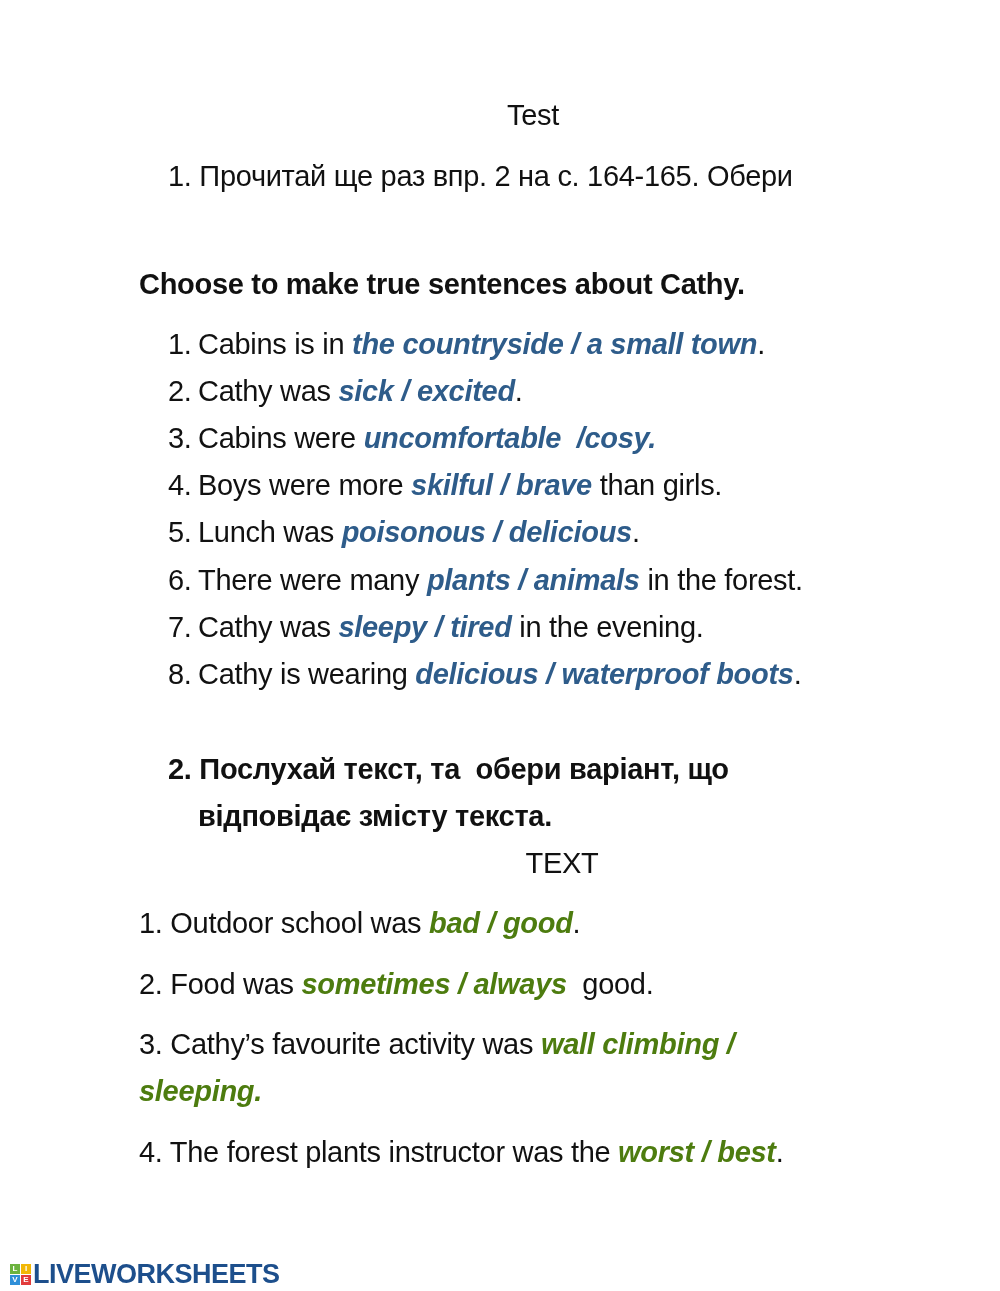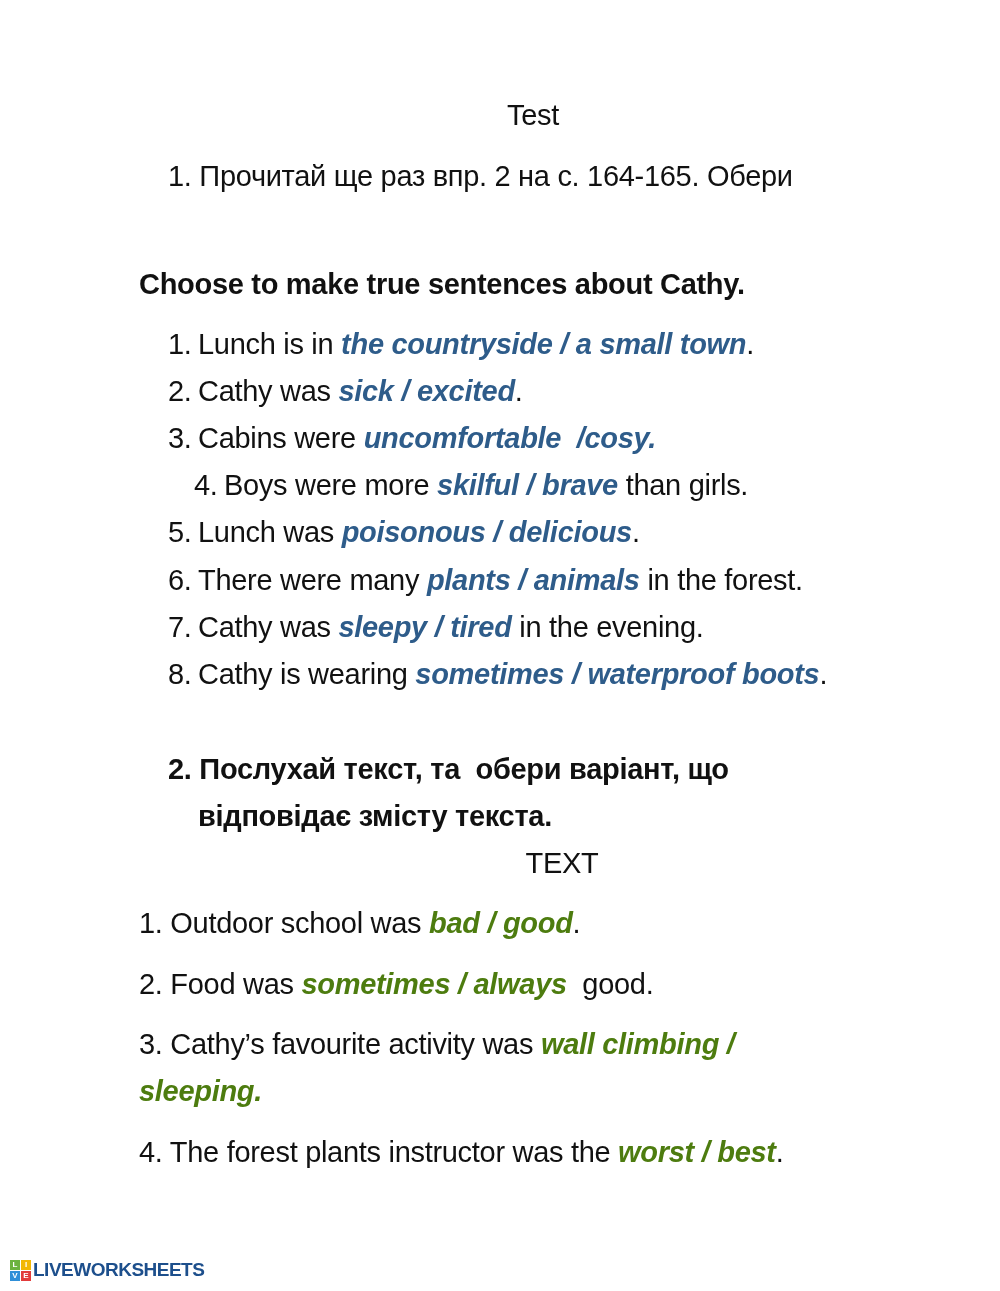--- a/index.html
+++ b/index.html
@@ -8,56 +8,56 @@
     .page { position: absolute; left: 0; top: 0; width: 896px; height: 1291px; }
     .line { position: absolute; font-size: 29px; line-height: 36px; white-space: nowrap; letter-spacing: -0.3px; }
     .title { left: 0; width: 1066px; text-align: center; top: 97px; }
     .bold { font-weight: bold; }
     .opt1 { color: #2e5c8a; font-weight: bold; font-style: italic; }
     .opt2 { color: #4d7c0f; font-weight: bold; font-style: italic; }
     .num { display: inline-block; width: 30px; }
     .footer-logo { position: absolute; left: 10px; top: 1259px; display: flex; align-items: center; }
     .logo-grid { display: grid; grid-template-columns: 10px 10px; grid-template-rows: 10px 10px; gap: 1px; margin-right: 2px; }
     .logo-grid span { display: flex; align-items: center; justify-content: center; font-size: 8px; font-weight: bold; color: #fff; line-height: 10px; }
-    .logo-text { font-size: 19px; font-weight: bold; color: #1d4f8c; letter-spacing: -0.5px; }
+    .logo-text { font-size: 27px; font-weight: bold; color: #1d4f8c; letter-spacing: -0.5px; }
   </style>
 </head>
 <body>
 
 <div class="page">
 
   <div class="line title">Test</div>
 
   <div class="line" style="left:168px; top:158px;">1. Прочитай ще раз впр. 2 на с. 164-165. Обери</div>
 
   <div class="line bold" style="left:139px; top:266px;">Choose to make true sentences about Cathy.</div>
 
   <div class="line" style="left:168px; top:326px;">
-    <span class="num">1.</span><span>Lunch is in </span><span class="opt1">the countryside / a small town</span><span>.</span>
+    <span class="num">1.</span><span>Cabins is in </span><span class="opt1">the countryside / a small town</span><span>.</span>
   </div>
   <div class="line" style="left:168px; top:373px;">
     <span class="num">2.</span><span>Cathy was </span><span class="opt1">sick / excited</span><span>.</span>
   </div>
   <div class="line" style="left:168px; top:420px;">
     <span class="num">3.</span><span>Cabins were </span><span class="opt1" style="white-space:pre;">uncomfortable  /cosy.</span><span></span>
   </div>
-  <div class="line" style="left:168px; top:467px;margin-left:26px;">
+  <div class="line" style="left:168px; top:467px;">
     <span class="num">4.</span><span>Boys were more </span><span class="opt1">skilful / brave</span><span> than girls.</span>
   </div>
   <div class="line" style="left:168px; top:514px;">
     <span class="num">5.</span><span>Lunch was </span><span class="opt1">poisonous / delicious</span><span>.</span>
   </div>
   <div class="line" style="left:168px; top:562px;">
     <span class="num">6.</span><span>There were many </span><span class="opt1">plants / animals</span><span> in the forest.</span>
   </div>
   <div class="line" style="left:168px; top:609px;">
     <span class="num">7.</span><span>Cathy was </span><span class="opt1">sleepy / tired</span><span> in the evening.</span>
   </div>
   <div class="line" style="left:168px; top:656px;">
-    <span class="num">8.</span><span>Cathy is wearing </span><span class="opt1">sometimes / waterproof boots</span><span>.</span>
+    <span class="num">8.</span><span>Cathy is wearing </span><span class="opt1">delicious / waterproof boots</span><span>.</span>
   </div>
 
   <div class="line bold" style="left:168px; top:751px; white-space:pre;">2. Послухай текст, та  обери варіант, що</div>
   <div class="line bold" style="left:198px; top:798px;">відповідає змісту текста.</div>
   <div class="line" style="left:0; width:1124px; text-align:center; top:845px;">TEXT</div>
 
   <div class="line" style="left:139px; top:905px;">
     <span style="white-space:pre;">1. </span><span>Outdoor school was </span><span class="opt2">bad / good</span><span>.</span>
   </div>
   <div class="line" style="left:139px; top:966px;">

